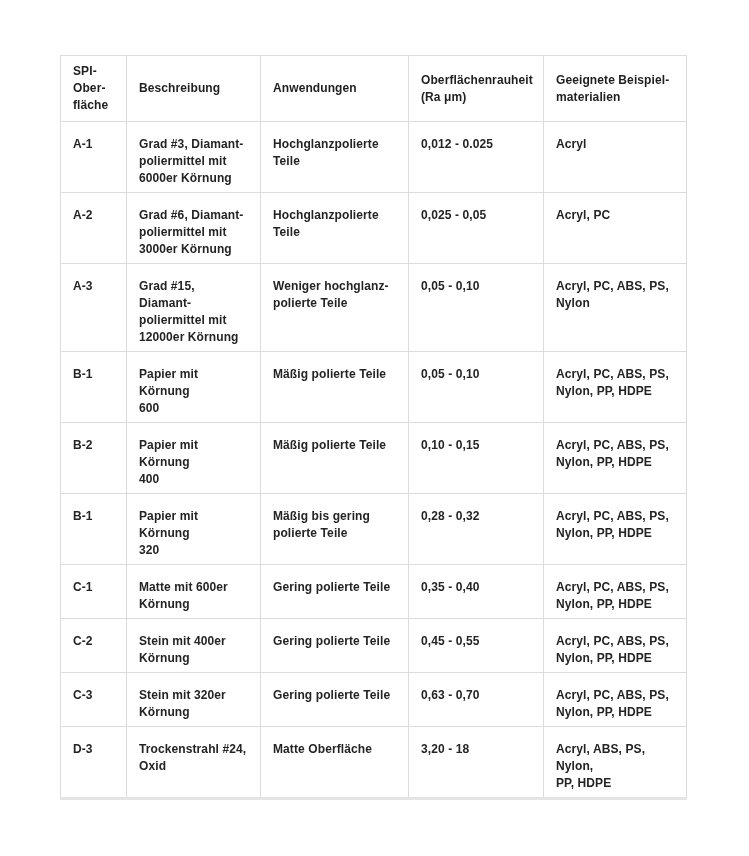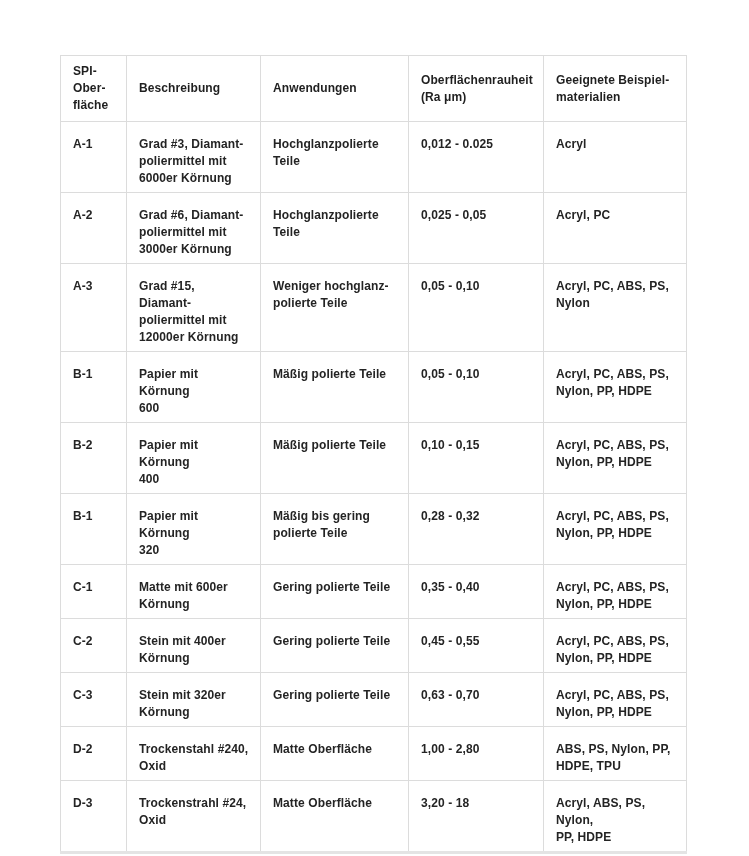--- a/index.html
+++ b/index.html
@@ -167,29 +167,20 @@
           <tr>
             <td>C-3</td>
             <td>Stein mit 320er
 Körnung</td>
             <td>Gering polierte Teile</td>
             <td>0,63 - 0,70</td>
             <td>Acryl, PC, ABS, PS,
 Nylon, PP, HDPE</td>
           </tr>
           <tr>
-            <td>D-2</td>
-            <td>Trockenstahl #240,
-Oxid</td>
-            <td>Matte Oberfläche</td>
-            <td>1,00 - 2,80</td>
-            <td>ABS, PS, Nylon, PP,
-HDPE, TPU</td>
-          </tr>
-          <tr>
             <td>D-3</td>
             <td>Trockenstrahl #24,
 Oxid</td>
             <td>Matte Oberfläche</td>
             <td>3,20 - 18</td>
             <td>Acryl, ABS, PS, Nylon,
 PP, HDPE</td>
           </tr>
         </tbody>
     </table>

